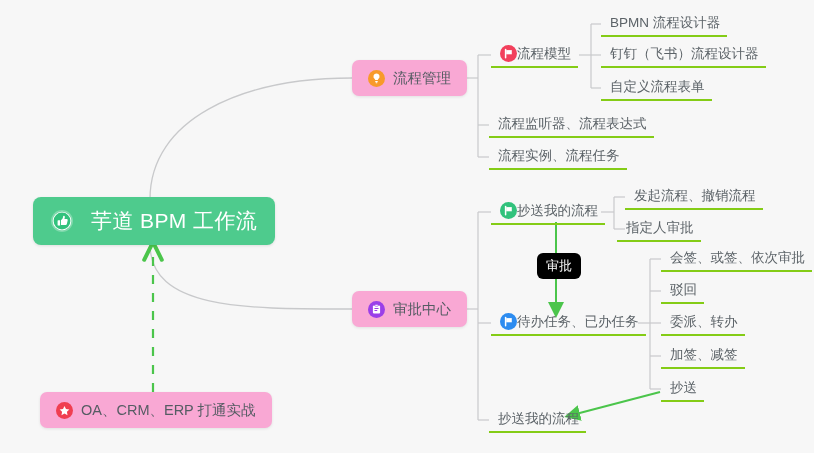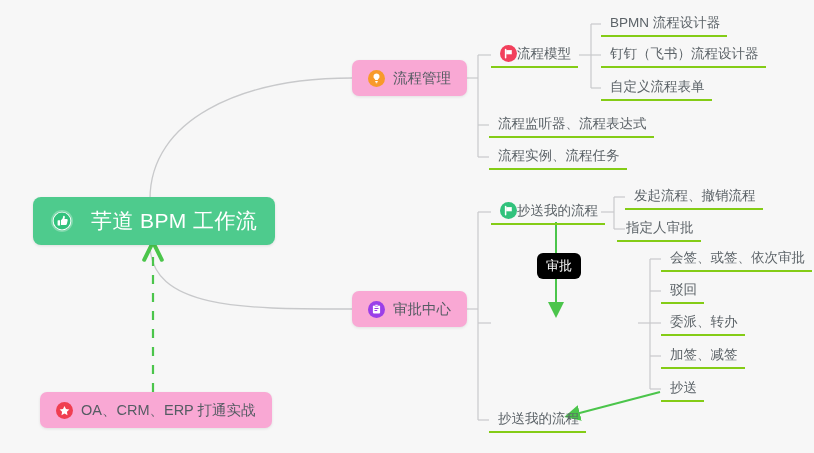--- a/index.html
+++ b/index.html
@@ -220,20 +220,30 @@
     </span>
     <span class="label">抄送我的流程</span>
   </div>
   <div class="node leaf" style="left:625px; top:183px;">
     <span class="label">发起流程、撤销流程</span>
   </div>
   <div class="node leaf" style="left:617px; top:215px;">
     <span class="label">指定人审批</span>
   </div>
 
+  <div class="node leaf with-icon" style="left:491px; top:309px;">
+    <span class="icon">
+      <svg viewBox="0 0 17 17">
+        <circle cx="8.5" cy="8.5" r="8.5" fill="#2D8CF0"></circle>
+        <path d="M5.6 4.5v8.2" stroke="#ffffff" stroke-width="1.5" stroke-linecap="round"></path>
+        <path d="M6.2 5.1h5.6v4.2H6.2z" fill="#ffffff"></path>
+      </svg>
+    </span>
+    <span class="label">待办任务、已办任务</span>
+  </div>
   <div class="node leaf" style="left:661px; top:245px;">
     <span class="label">会签、或签、依次审批</span>
   </div>
   <div class="node leaf" style="left:661px; top:277px;">
     <span class="label">驳回</span>
   </div>
   <div class="node leaf" style="left:661px; top:342px;">
     <span class="label">加签、减签</span>
   </div>
   <div class="node leaf" style="left:661px; top:309px;">

